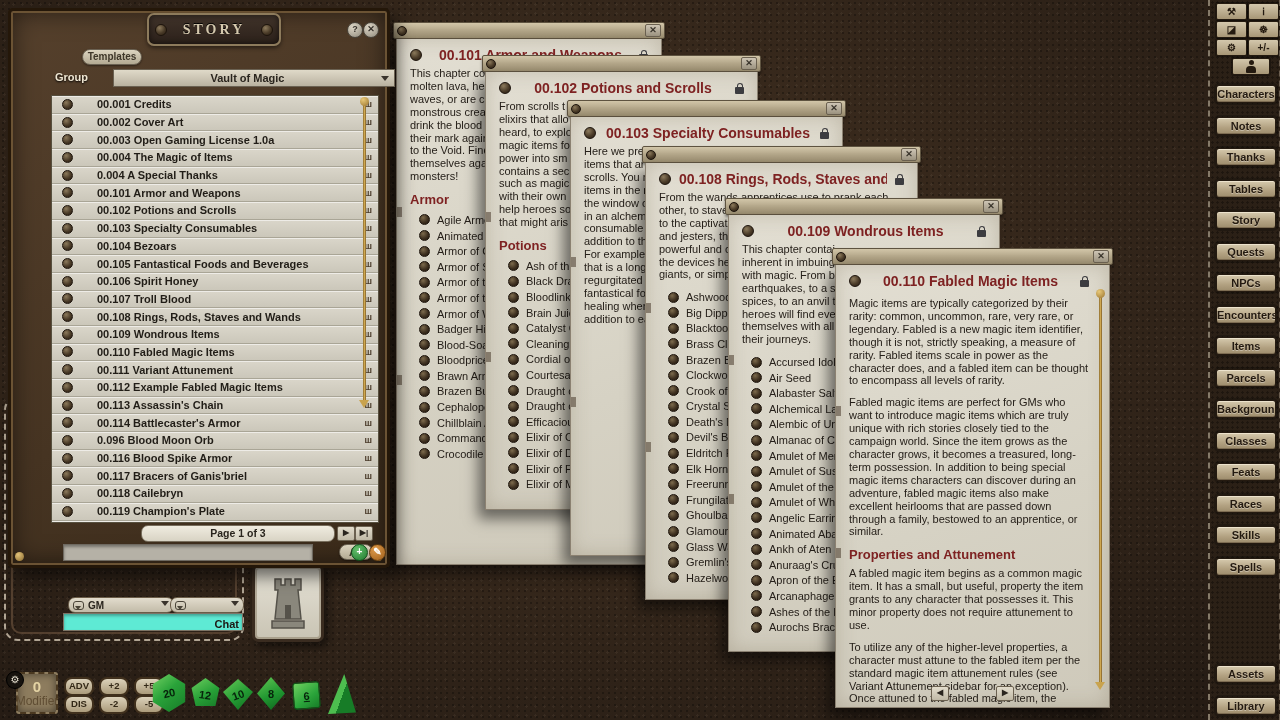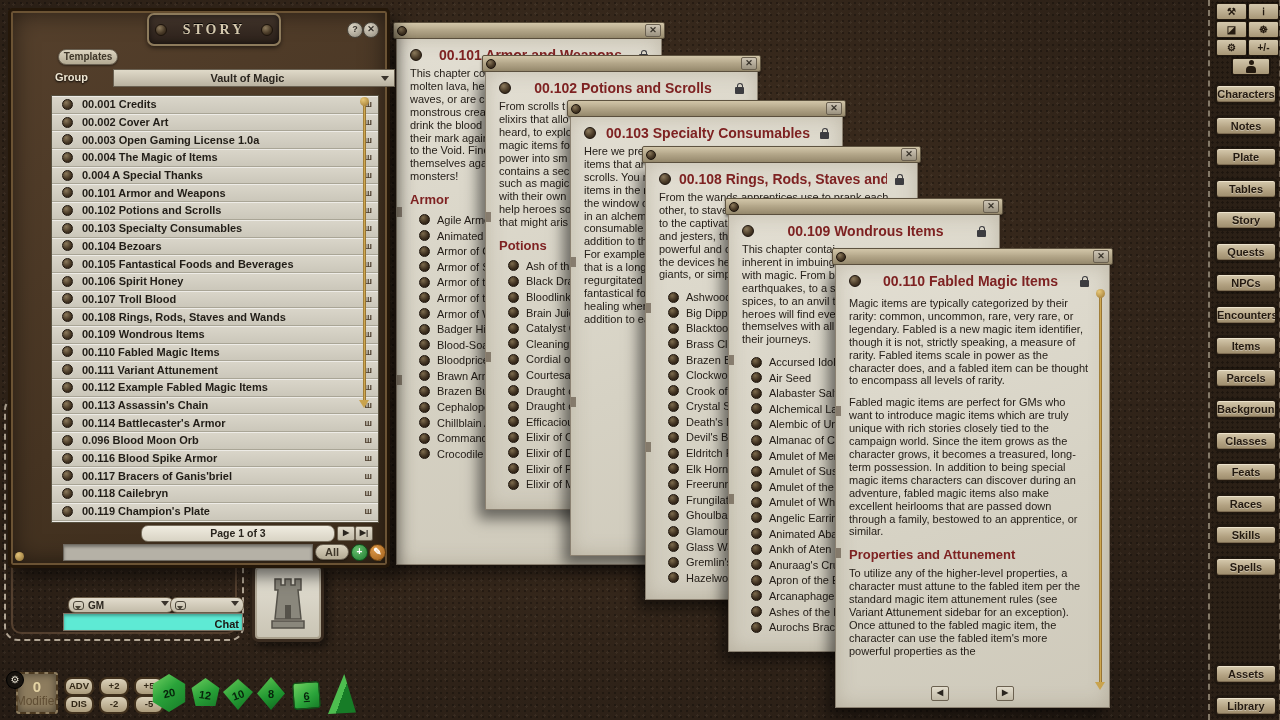--- a/index.html
+++ b/index.html
@@ -51,28 +51,28 @@
   #story-frame{left:8px;top:8px;width:376px;height:554px;z-index:20;border:3px solid #241709;border-radius:5px;
     background:linear-gradient(150deg,#55402c,#463422 60%,#3b2b1a);
     box-shadow:inset 0 0 0 2px #6b5334, inset 0 0 26px rgba(0,0,0,.6), 7px 9px 16px rgba(0,0,0,.55);}
   #story-plaque{left:136px;top:2px;width:118px;height:29px;background:linear-gradient(#40332a,#2c211a);
     border:2px solid #8d7b5c;border-radius:7px;display:flex;align-items:center;justify-content:space-between;padding:0 6px;
     box-shadow:0 2px 4px rgba(0,0,0,.5), inset 0 0 6px rgba(0,0,0,.6);}
   #story-plaque .t{font-family:"Liberation Serif",serif;font-weight:bold;font-size:14px;letter-spacing:3px;color:#d5c9ae;text-shadow:0 -1px 0 #000;}
   .roundbtn{width:14px;height:14px;border-radius:50%;border:1px solid #4a453c;text-align:center;
     background:radial-gradient(circle at 35% 30%,#ddd6c6,#8f897b);font-size:9px;line-height:13px;font-weight:bold;color:#35302a;cursor:pointer;}
   .pill{background:linear-gradient(#dcd4c0,#b3aa93);border:1px solid #6a6152;border-radius:8px;
-    font-size:10px;font-weight:bold;color:#3f372a;text-align:center;cursor:pointer;box-shadow:0 1px 2px rgba(0,0,0,.4);}
+    font-size:10px;font-weight:bold;color:#3f372a;text-align:center;cursor:pointer;box-shadow:0 1px 2px rgba(0,0,0,.4);margin-left:24px;}
   #group-label{left:44px;top:60px;font-size:11px;font-weight:bold;color:#efe6d2;text-shadow:0 1px 2px #000;}
   #group-dd{left:84px;top:58px;width:280px;height:16px;background:linear-gradient(#e0dac9,#b9b2a0);
     border:1px solid #6a6152;display:flex;align-items:center;cursor:pointer;margin-left:18px;}
   #group-dd .v{flex:1;text-align:center;font-size:11px;font-weight:bold;color:#2a251e;}
   .caret{width:0;height:0;border:4px solid transparent;border-top:5px solid #3a342c;margin:4px 5px 0 0;}
   #story-list{left:40px;top:84px;width:326px;height:426px;overflow:hidden;background:#c4c0b2;border:1px solid #57503f;}
-  .srow{height:16.7px;border-bottom:1px solid #a9a596;display:flex;align-items:center;gap:9px;padding:0 6px 0 10px;
+  .srow{height:16.7px;border-bottom:1px solid #a9a596;display:flex;align-items:center;gap:24px;padding:0 6px 0 10px;
     background:linear-gradient(#dad6ca,#cbc7ba);box-shadow:inset 0 1px 0 rgba(255,255,255,.55);cursor:pointer;}
   .srow .label{flex:1;font-size:11px;font-weight:bold;color:#211d17;white-space:nowrap;overflow:hidden;}
   .srow .book-icon{font-size:9px;font-weight:bold;color:#4a3b2a;flex:none;}
   #story-rod{left:352px;top:94px;height:300px;z-index:2;}
   #pager{left:130px;top:514px;width:192px;height:15px;background:linear-gradient(#f0ece0,#d8d3c4);
     border:1px solid #776d5c;border-radius:7px;text-align:center;font-size:10.5px;font-weight:bold;color:#2a251e;line-height:15px;}
   #filter-input{left:52px;top:533px;width:248px;height:15px;background:#b5b1a6;border:1px solid #6e6960;
     box-shadow:inset 0 2px 3px rgba(0,0,0,.35);}
   .circlebtn{width:15px;height:15px;border-radius:50%;text-align:center;font-size:10px;line-height:14px;font-weight:bold;color:#fff;cursor:pointer;}
   #add-btn{background:radial-gradient(circle at 35% 30%,#66c06e,#1f7a2e);border:1px solid #0f4f1c;}
@@ -557,20 +557,21 @@
         <span class="wtitle">00.110 Fabled Magic Items</span>
         <span class="lock-icon"></span>
       </div>
     <div style="height:4px"></div>
     <div>
         <div class="wpara">Magic items are typically categorized by their rarity: common, uncommon, rare, very rare, or legendary. Fabled is a new magic item identifier, though it is not, strictly speaking, a measure of rarity. Fabled items scale in power as the character does, and a fabled item can be thought to encompass all levels of rarity.</div>
         <div class="wpara">Fabled magic items are perfect for GMs who want to introduce magic items which are truly unique with rich stories closely tied to the campaign world. Since the item grows as the character grows, it becomes a treasured, long-term possession. In addition to being special magic items characters can discover during an adventure, fabled magic items also make excellent heirlooms that are passed down through a family, bestowed to an apprentice, or similar.</div>
       </div>
     <div class="wheading" style="margin-top:2px;">Properties and Attunement</div>
     <div>
+        <div class="wpara">A fabled magic item begins as a common magic item. It has a small, but useful, property the item grants to any character that possesses it. This minor property does not require attunement to use.</div>
         <div class="wpara">To utilize any of the higher-level properties, a character must attune to the fabled item per the standard magic item attunement rules (see Variant Attunement sidebar for an exception). Once attuned to the fabled magic item, the character can use the fabled item's more powerful properties as the</div>
       </div>
     <div class="goldrod" style="right:7px;top:32px;height:390px;"></div>
     <div class="pagebtn" style="position:absolute;left:95px;bottom:6px;">◀</div>
     <div class="pagebtn" style="position:absolute;left:160px;bottom:6px;">▶</div>
   </div>
 </div>
 
 <div class="abs" id="chat-panel">
     <div class="inner"></div>
@@ -772,21 +773,21 @@
   <div class="icon-btn" style="left:38px;top:39px;">
       <span>+/-</span>
     </div>
   <div class="icon-btn" style="left:22px;top:58px;width:36px;">
       <span class="person-icon"></span>
     </div>
   <div class="nav-col" style="top:85px;">
 
   <div class="nav-btn">Characters</div>
       <div class="nav-btn">Notes</div>
-      <div class="nav-btn">Plate</div>
+      <div class="nav-btn">Thanks</div>
       <div class="nav-btn">Tables</div>
       <div class="nav-btn">Story</div>
       <div class="nav-btn">Quests</div>
       <div class="nav-btn">NPCs</div>
       <div class="nav-btn">Encounters</div>
       <div class="nav-btn">Items</div>
       <div class="nav-btn">Parcels</div>
       <div class="nav-btn">Backgrounds</div>
       <div class="nav-btn">Classes</div>
       <div class="nav-btn">Feats</div>

